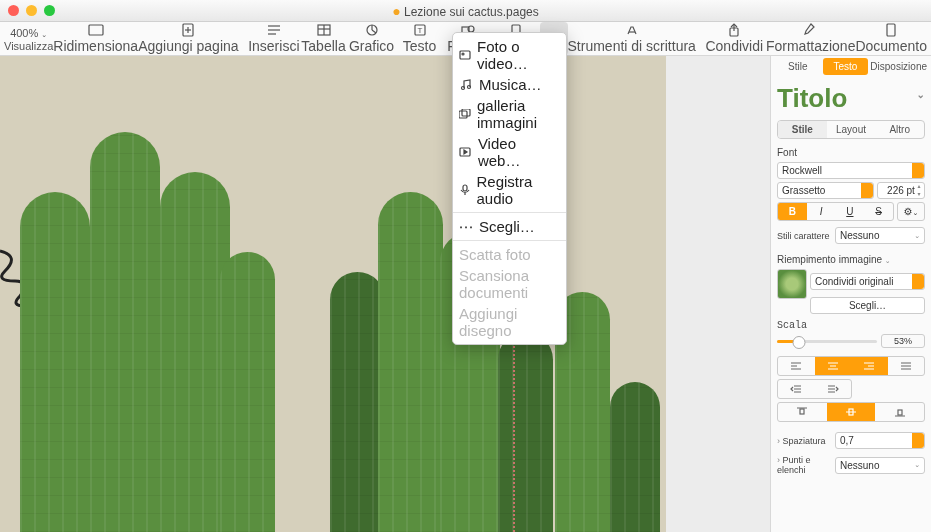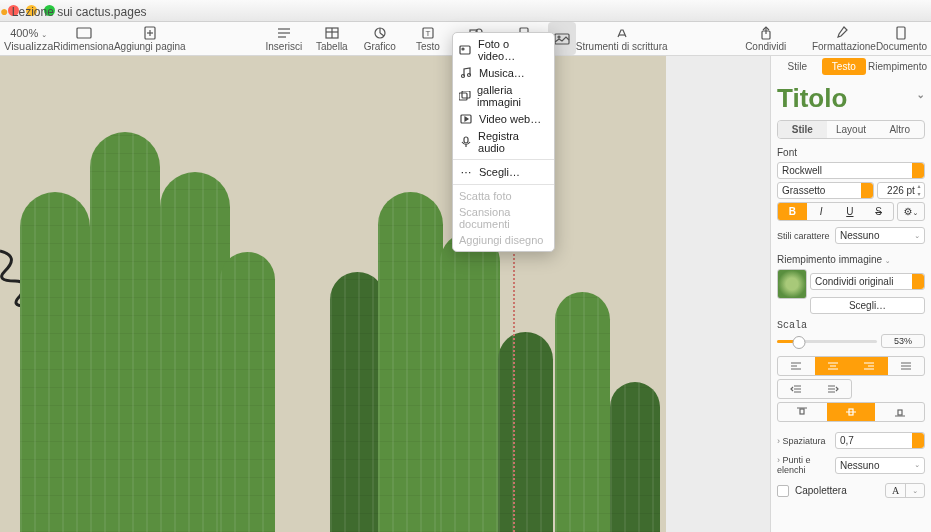--- a/index.html
+++ b/index.html
@@ -3,30 +3,30 @@
 <meta charset="utf-8">
 <style>
 * { margin: 0; padding: 0; box-sizing: border-box; font-family: -apple-system, "Helvetica Neue", Arial, sans-serif; }
 body { width: 931px; height: 532px; background: #ececec; overflow: hidden; position: relative; }
 
 
 .titlebar { height: 22px; background: linear-gradient(#fafafa,#e8e8e8); display: flex; align-items: center; padding: 0 8px; border-bottom: 1px solid #d0d0d0; position: relative; }
 .traffic { display: flex; gap: 7px; }
 .tl { width: 11px; height: 11px; border-radius: 50%; }
 .tl.r { background: #ff5f57; } .tl.y { background: #febc2e; } .tl.g { background: #28c840; }
-.title { position: absolute; left: 0; right: 0; font-size: 12px; color: #4a4a4a; }
+.title { position: absolute; left: 0; right: 0; text-align: center; font-size: 12px; color: #4a4a4a; }
 .title-dot { color: #f5a623; font-size: 14px; }
 
 
 .toolbar { height: 34px; background: #fafafa; border-bottom: 1px solid #d8d8d8; display: flex; align-items: center; padding: 0 4px; font-size: 9px; color: #555; }
 .tbtn { display: flex; flex-direction: column; align-items: center; justify-content: center; min-width: 48px; height: 100%; cursor: default; position: relative; }
 .tbtn.zoom { min-width: 40px; }
 .tbtn .ico { width: 20px; height: 14px; display: flex; align-items: center; justify-content: center; color: #555; }
 .tbtn .ico svg { stroke: #555; fill: none; stroke-width: 1.2; }
-.tbtn .lbl { font-size: 10px; margin-top: 1px; white-space: nowrap; }
+.tbtn .lbl { font-size: 14px; margin-top: 1px; white-space: nowrap; }
 .tbtn.active { background: #e0e0e0; border-radius: 4px; }
 .spacer { flex: 1; }
 .tbtn.zoom .lbl { font-size: 11px; font-weight: 500; }
 
 
 .main { display: flex; height: calc(100% - 56px); }
 .canvas { flex: 1; background: #d6d0bc; position: relative; overflow: hidden; }
 .cactus { position: absolute; bottom: 0; }
 .cactus .stem { position: absolute; background: #5a8f3f; border-radius: 40px 40px 0 0; }
 .cactus .stem::after { content:""; position:absolute; inset:0; background:
@@ -44,21 +44,21 @@
 .cactus2 .s3{ left:110px; bottom:0; width:60px; height:300px; }
 .cactus2 .s4{ left:168px; bottom:0; width:55px; height:200px; background:#3f6b2e; }
 .cactus2 .s5{ left:225px; bottom:0; width:55px; height:240px; }
 .cactus2 .s6{ left:280px; bottom:0; width:50px; height:150px; background:#3f6b2e; }
 .scribble { position:absolute; left:-10px; top:190px; width:60px; height:80px; }
 .scribble svg { stroke:#222; stroke-width:3; fill:none; }
 .dotted-line { position:absolute; left:513px; top:35px; bottom:0; border-left:2px dotted #c9746b; }
 .vgap { position:absolute; left:666px; top:0; bottom:0; width:104px; background:#ececec; }
 
 
-.menu { position: absolute; left: 452px; top: 32px; width: 103px; background: #fff; border: 1px solid #ccc; border-radius: 5px; box-shadow: 0 4px 18px rgba(0,0,0,0.25); font-size: 11px; color: #222; z-index: 100; padding: 3px 0; }
+.menu { position: absolute; left: 452px; top: 32px; width: 115px; background: #fff; border: 1px solid #ccc; border-radius: 5px; box-shadow: 0 4px 18px rgba(0,0,0,0.25); font-size: 15px; color: #222; z-index: 100; padding: 3px 0; }
 .menu .mi { display: flex; align-items: center; padding: 2px 10px 2px 6px; gap: 6px; }
 .menu .mi.disabled { color: #b8b8b8; }
 .menu .sep { height: 1px; background: #e2e2e2; margin: 3px 0; }
 .menu .mico { width: 14px; height: 14px; display:flex; align-items:center; justify-content:center; }
 .menu .mico svg { stroke:#444; fill:none; stroke-width:1.2; }
 
 
 .inspector { width: 161px; background: #fafafa; border-left: 1px solid #d8d8d8; font-size: 10px; color: #333; overflow-y: auto; }
 .insp-pad { padding: 4px 6px; }
 .tabs { display: flex; gap: 2px; padding: 0 4px; margin-top: 2px; }
@@ -265,21 +265,21 @@
         <div class="stem s6"></div>
     </div>
     <div class="dotted-line"></div>
     <div class="vgap"></div>
   </div>
 
   <div class="inspector">
     <div class="tabs">
       <div class="tab">Stile</div>
       <div class="tab sel">Testo</div>
-      <div class="tab">Riempimento</div>
+      <div class="tab">Disposizione</div>
     </div>
     <div class="insp-pad">
       <div class="hstyle">
         <span>Titolo</span><span class="chev">⌄</span>
       </div>
       <div class="seg3">
         <div class="sel">Stile</div>
         <div>Layout</div>
         <div>Altro</div>
       </div>
@@ -422,28 +422,20 @@
           </div>
       </div>
       <div class="kv">
         <div class="k"><span style="color:#888;">›</span> <span>Punti e elenchi</span></div>
         <div class="select v">
             <span>Nessuno</span>
             <span style="font-size:7px;color:#888;">⌄</span>
           </div>
       </div>
 
-      <div class="chk-row">
-        <div class="chk"></div>
-        <span>Capolettera</span>
-        <div class="dc-sel">
-          <div style="font-family:serif;">A</div>
-          <div style="border-left:1px solid #ccc;font-size:7px;color:#888;display:flex;align-items:center;">⌄</div>
-        </div>
-      </div>
     </div>
   </div>
 </div>
 
 <div class="menu">
   <div class="mi">
       <span class="mico">
         <svg width="12" height="10">
           <rect x="1" y="1" width="10" height="8" rx="1"></rect>
           <circle cx="4" cy="4" r="1"></circle>

